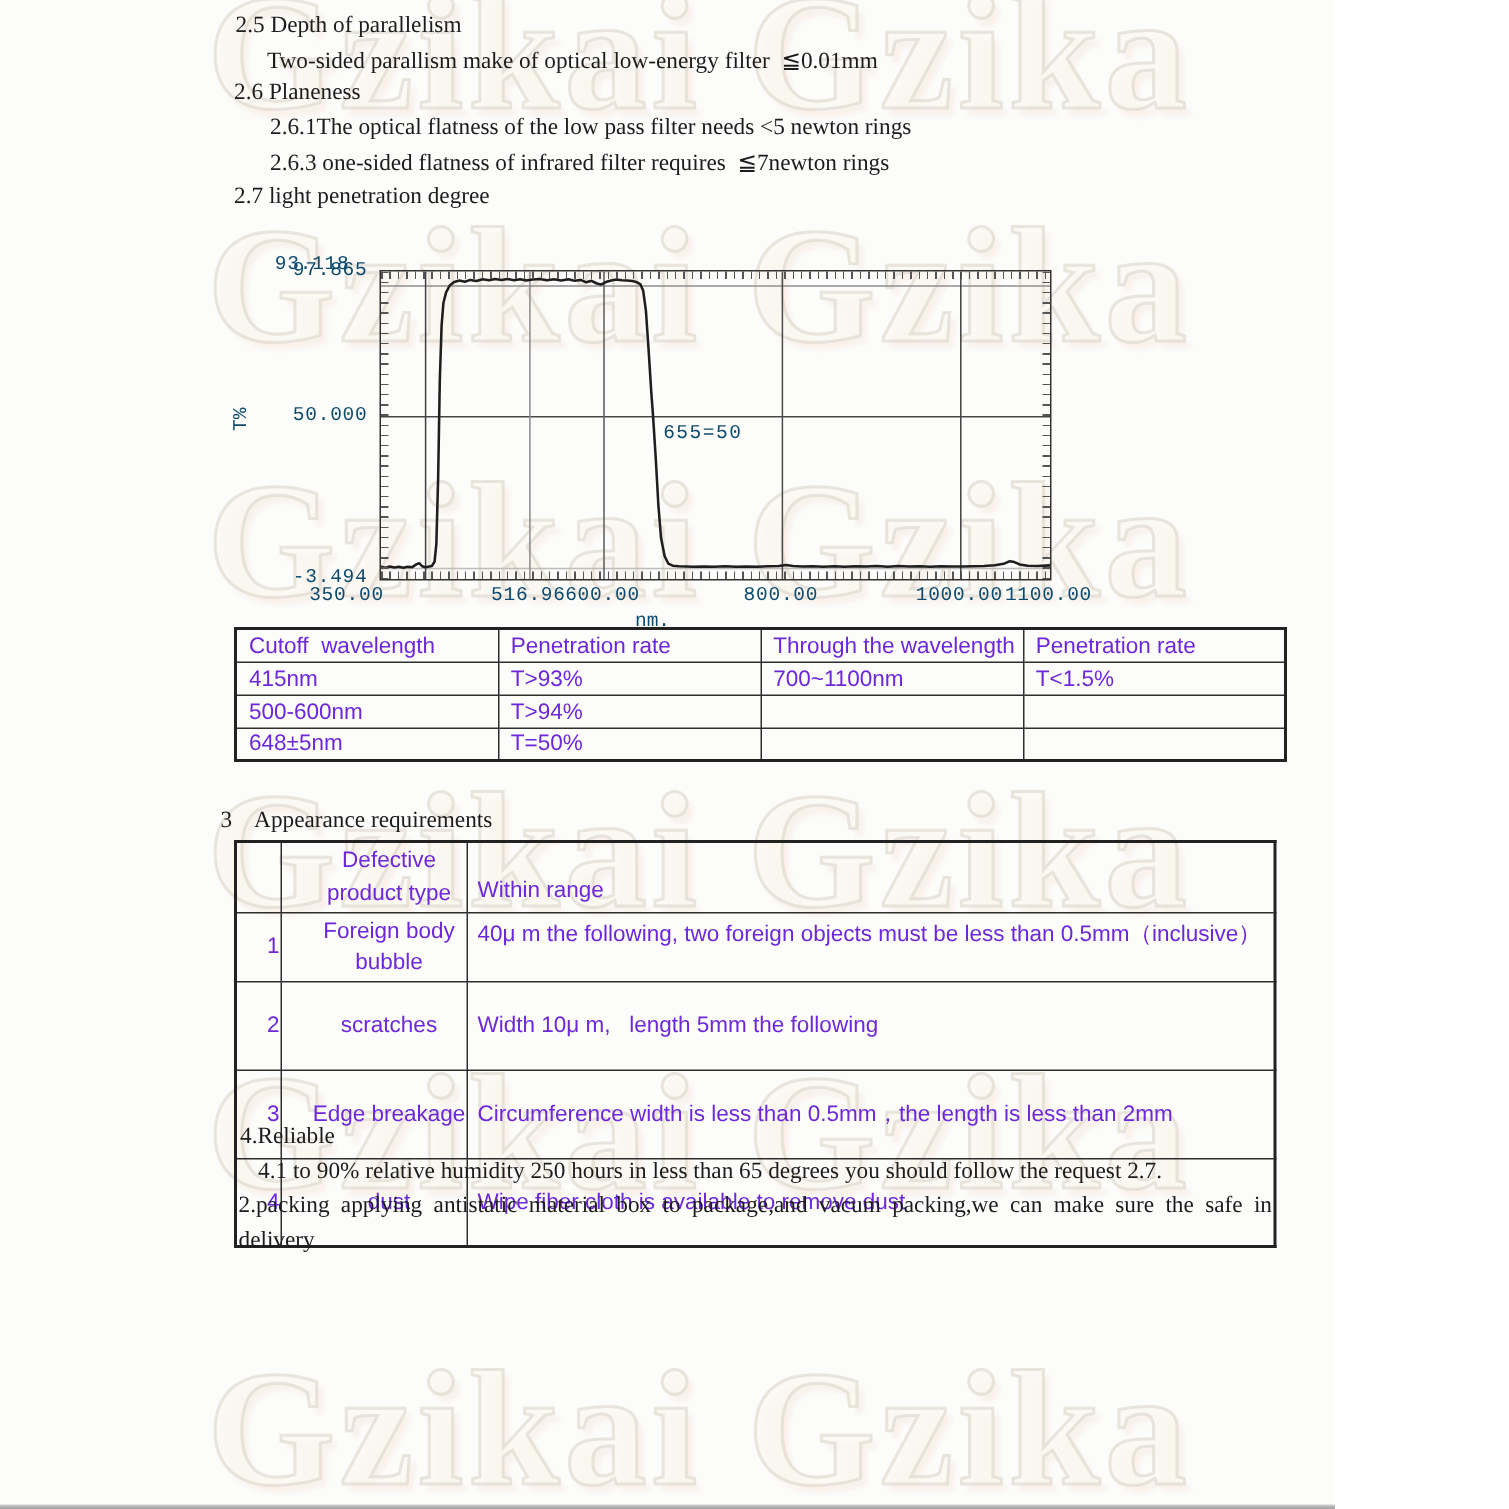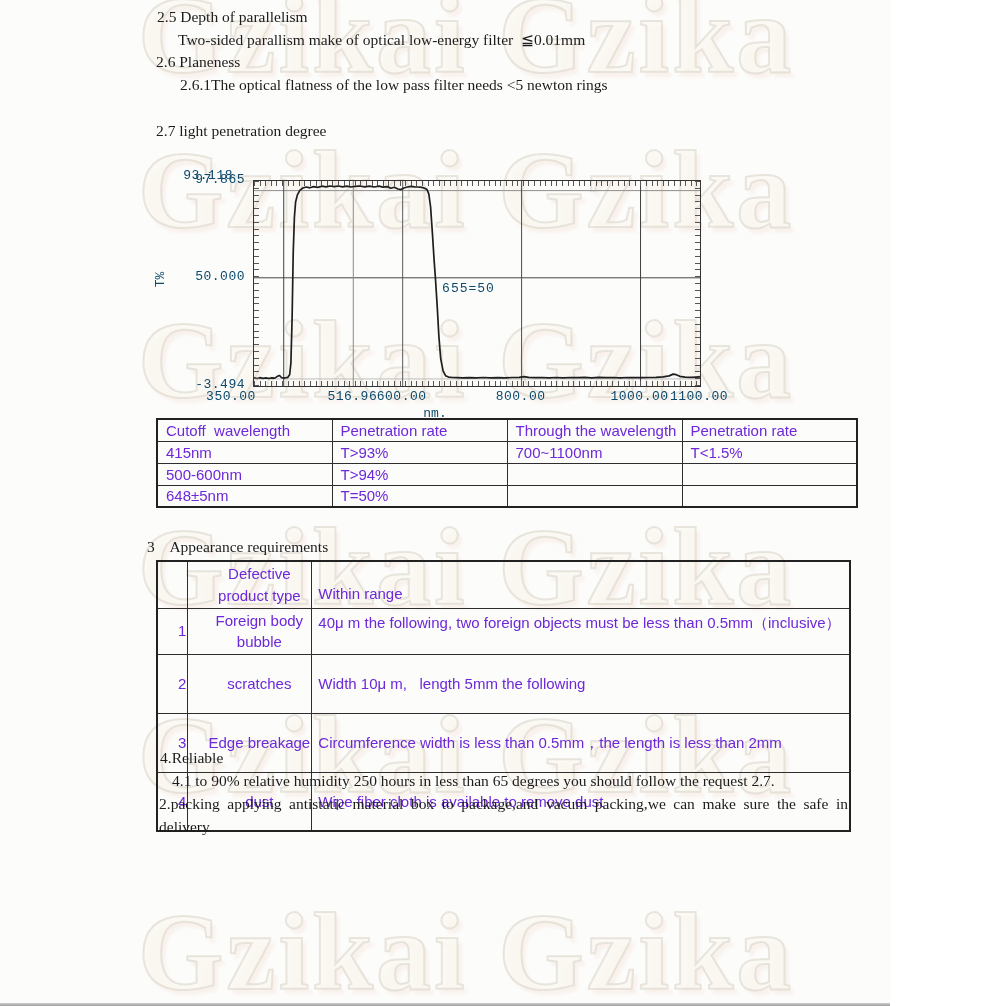--- a/index.html
+++ b/index.html
@@ -80,20 +80,21 @@
     <div class="wm-row">Gzikai Gzika</div>
     <div class="wm-row">Gzikai Gzika</div>
   </div>
 
   <div class="content">
 
     <div class="t-line" id="l25">2.5 Depth of parallelism</div>
     <div class="t-line" id="l25b">Two-sided parallism make of optical low-energy filter  ≦0.01mm</div>
     <div class="t-line" id="l26">2.6 Planeness</div>
     <div class="t-line" id="l261">2.6.1The optical flatness of the low pass filter needs &lt;5 newton rings</div>
+    <div class="t-line" id="l263">2.6.3 one-sided flatness of infrared filter requires  ≦7newton rings</div>
     <div class="t-line" id="l27">2.7 light penetration degree</div>
 
     <div class="chart">
       <div class="plot" id="plot">
         <svg id="plot-svg" viewBox="0 0 446 205">
             <line x1="0" y1="9.600874120699691" x2="446" y2="9.600874120699691" stroke="#8f8f8f" stroke-width="1"></line>
             <line x1="0" y1="96.80763425053522" x2="446" y2="96.80763425053522" stroke="#474747" stroke-width="1"></line>
             <line x1="0" y1="197.93333596424588" x2="446" y2="197.93333596424588" stroke="#bdbdbd" stroke-width="1"></line>
             <line x1="29.733333333333334" y1="0" x2="29.733333333333334" y2="205" stroke="#3f3f3f" stroke-width="1"></line>
             <line x1="99.28554666666669" y1="0" x2="99.28554666666669" y2="205" stroke="#8a8a8a" stroke-width="1"></line>

